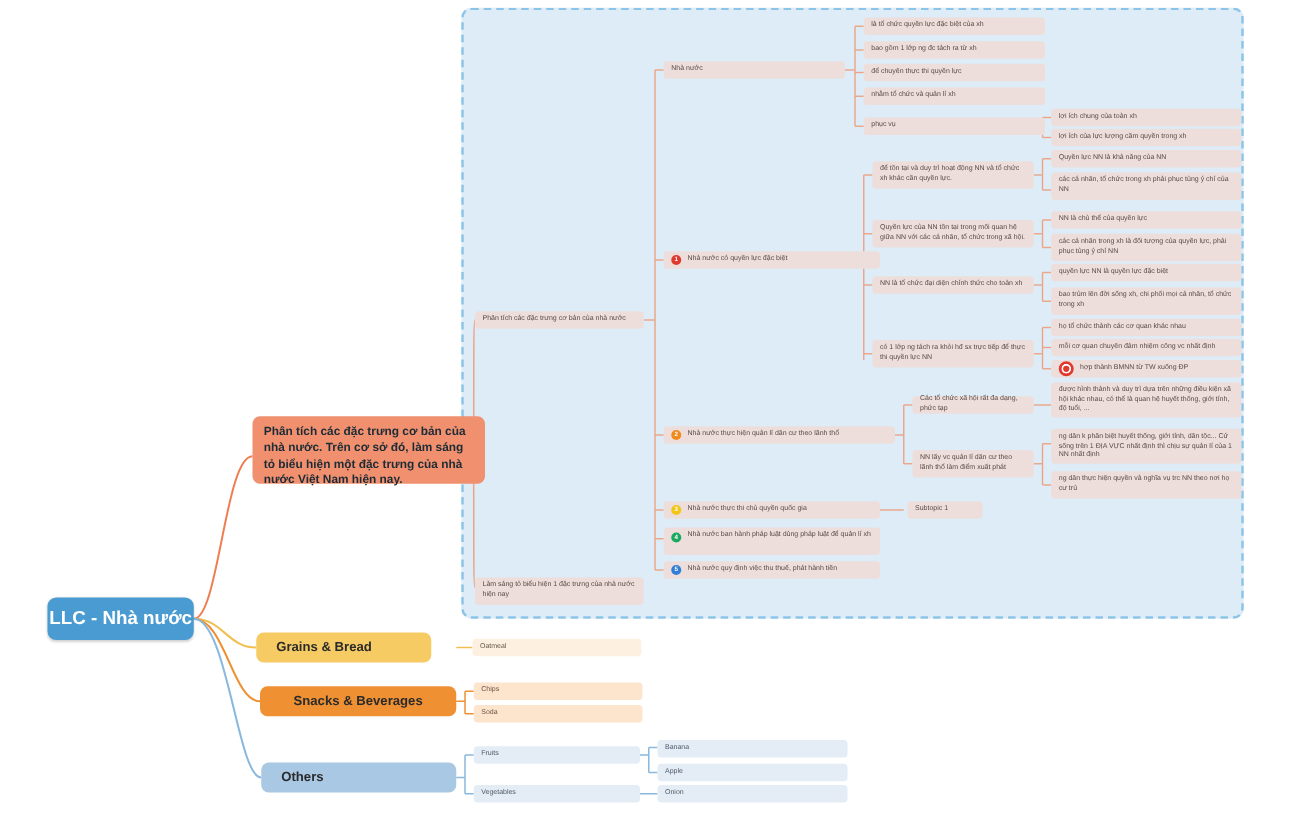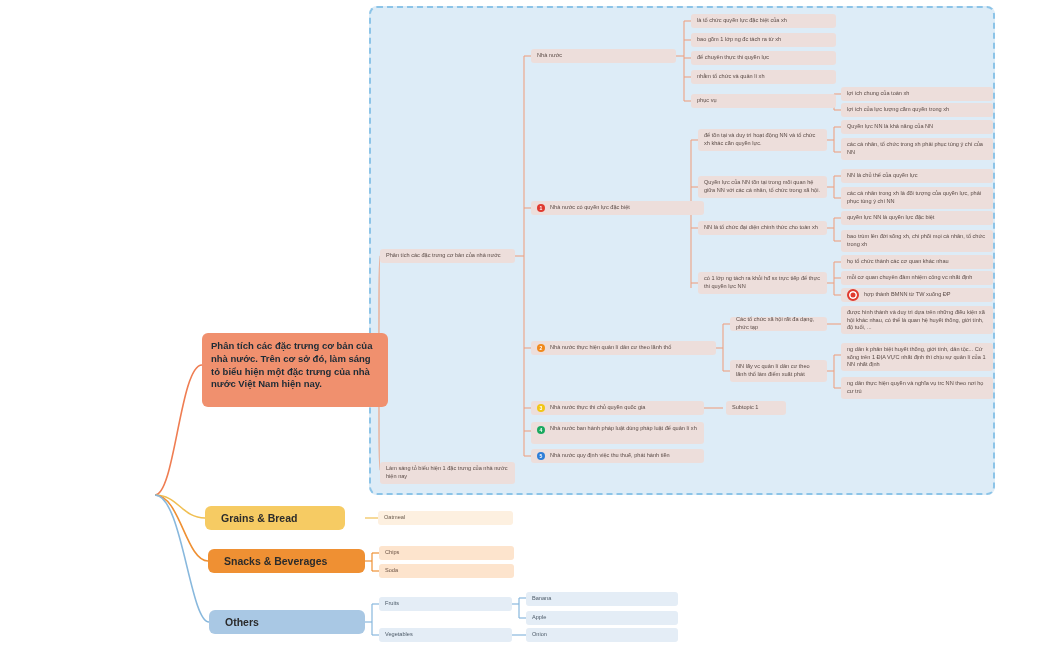--- a/index.html
+++ b/index.html
@@ -38,21 +38,21 @@
     color:#ffffff;
     font-size:15px;
     font-weight:bold;
     border-radius:7px;
     justify-content:center;
     box-shadow:0 1px 2px rgba(0,0,0,.18);
   }
   
   .n-l1-orange{background:#f0906e;color:#1c2b36;font-size:9.5px;font-weight:bold;border-radius:6px;padding:7px 9px;align-items:flex-start;}
   .n-l1-yellow{background:#f6cb63;color:#2b2b2b;font-size:10.5px;font-weight:bold;border-radius:6px;padding:0 16px;}
-  .n-l1-dkorange{background:#ef9033;color:#2b2b2b;font-size:10.5px;font-weight:bold;border-radius:6px;padding:0 16px;}
+  .n-l1-dkorange{background:#ef9033;color:#2b2b2b;font-size:10.5px;font-weight:bold;border-radius:6px;padding:0 16px;justify-content:center;}
   .n-l1-blue{background:#a9c8e4;color:#2b2b2b;font-size:10.5px;font-weight:bold;border-radius:6px;padding:0 16px;}
 
   
   .n-chip{
     background:#eddedb;
     color:#5a4b46;
     font-size:5.6px;
     padding:3px 6px;
     border-radius:3px;
   }
@@ -177,22 +177,25 @@
 
       <path d="M512 604 L 519 604" stroke="#88b8dd" stroke-width="1.2"></path>
       <path d="M519 598 L 519 618" stroke="#88b8dd" stroke-width="1.2"></path>
       <path d="M519 598 L 526 598" stroke="#88b8dd" stroke-width="1.2"></path>
       <path d="M519 618 L 526 618" stroke="#88b8dd" stroke-width="1.2"></path>
 
       <path d="M512 635 L 526 635" stroke="#88b8dd" stroke-width="1.2"></path>
     </g>
   </svg>
 
-
-  <div class="node n-l1-orange" style="left:202px;top:333px;width:186px;height:74px;">
+  <div class="node n-root" style="left:38px;top:478px;width:117px;height:34px;">
+    <span class="txt">LLC - Nhà nước</span>
+  </div>
+
+  <div class="node n-l1-orange" style="left:202px;top:333px;width:186px;height:54px;">
     <span class="txt">Phân tích các đặc trưng cơ bản của nhà nước. Trên cơ sở đó, làm sáng tỏ biểu hiện một đặc trưng của nhà nước Việt Nam hiện nay.</span>
   </div>
 
   <div class="node n-l1-yellow" style="left:205px;top:506px;width:140px;height:24px;">
     <span class="txt">Grains &amp; Bread</span>
   </div>
 
   <div class="node n-l1-dkorange" style="left:208px;top:549px;width:157px;height:24px;">
     <span class="txt">Snacks &amp; Beverages</span>
   </div>

